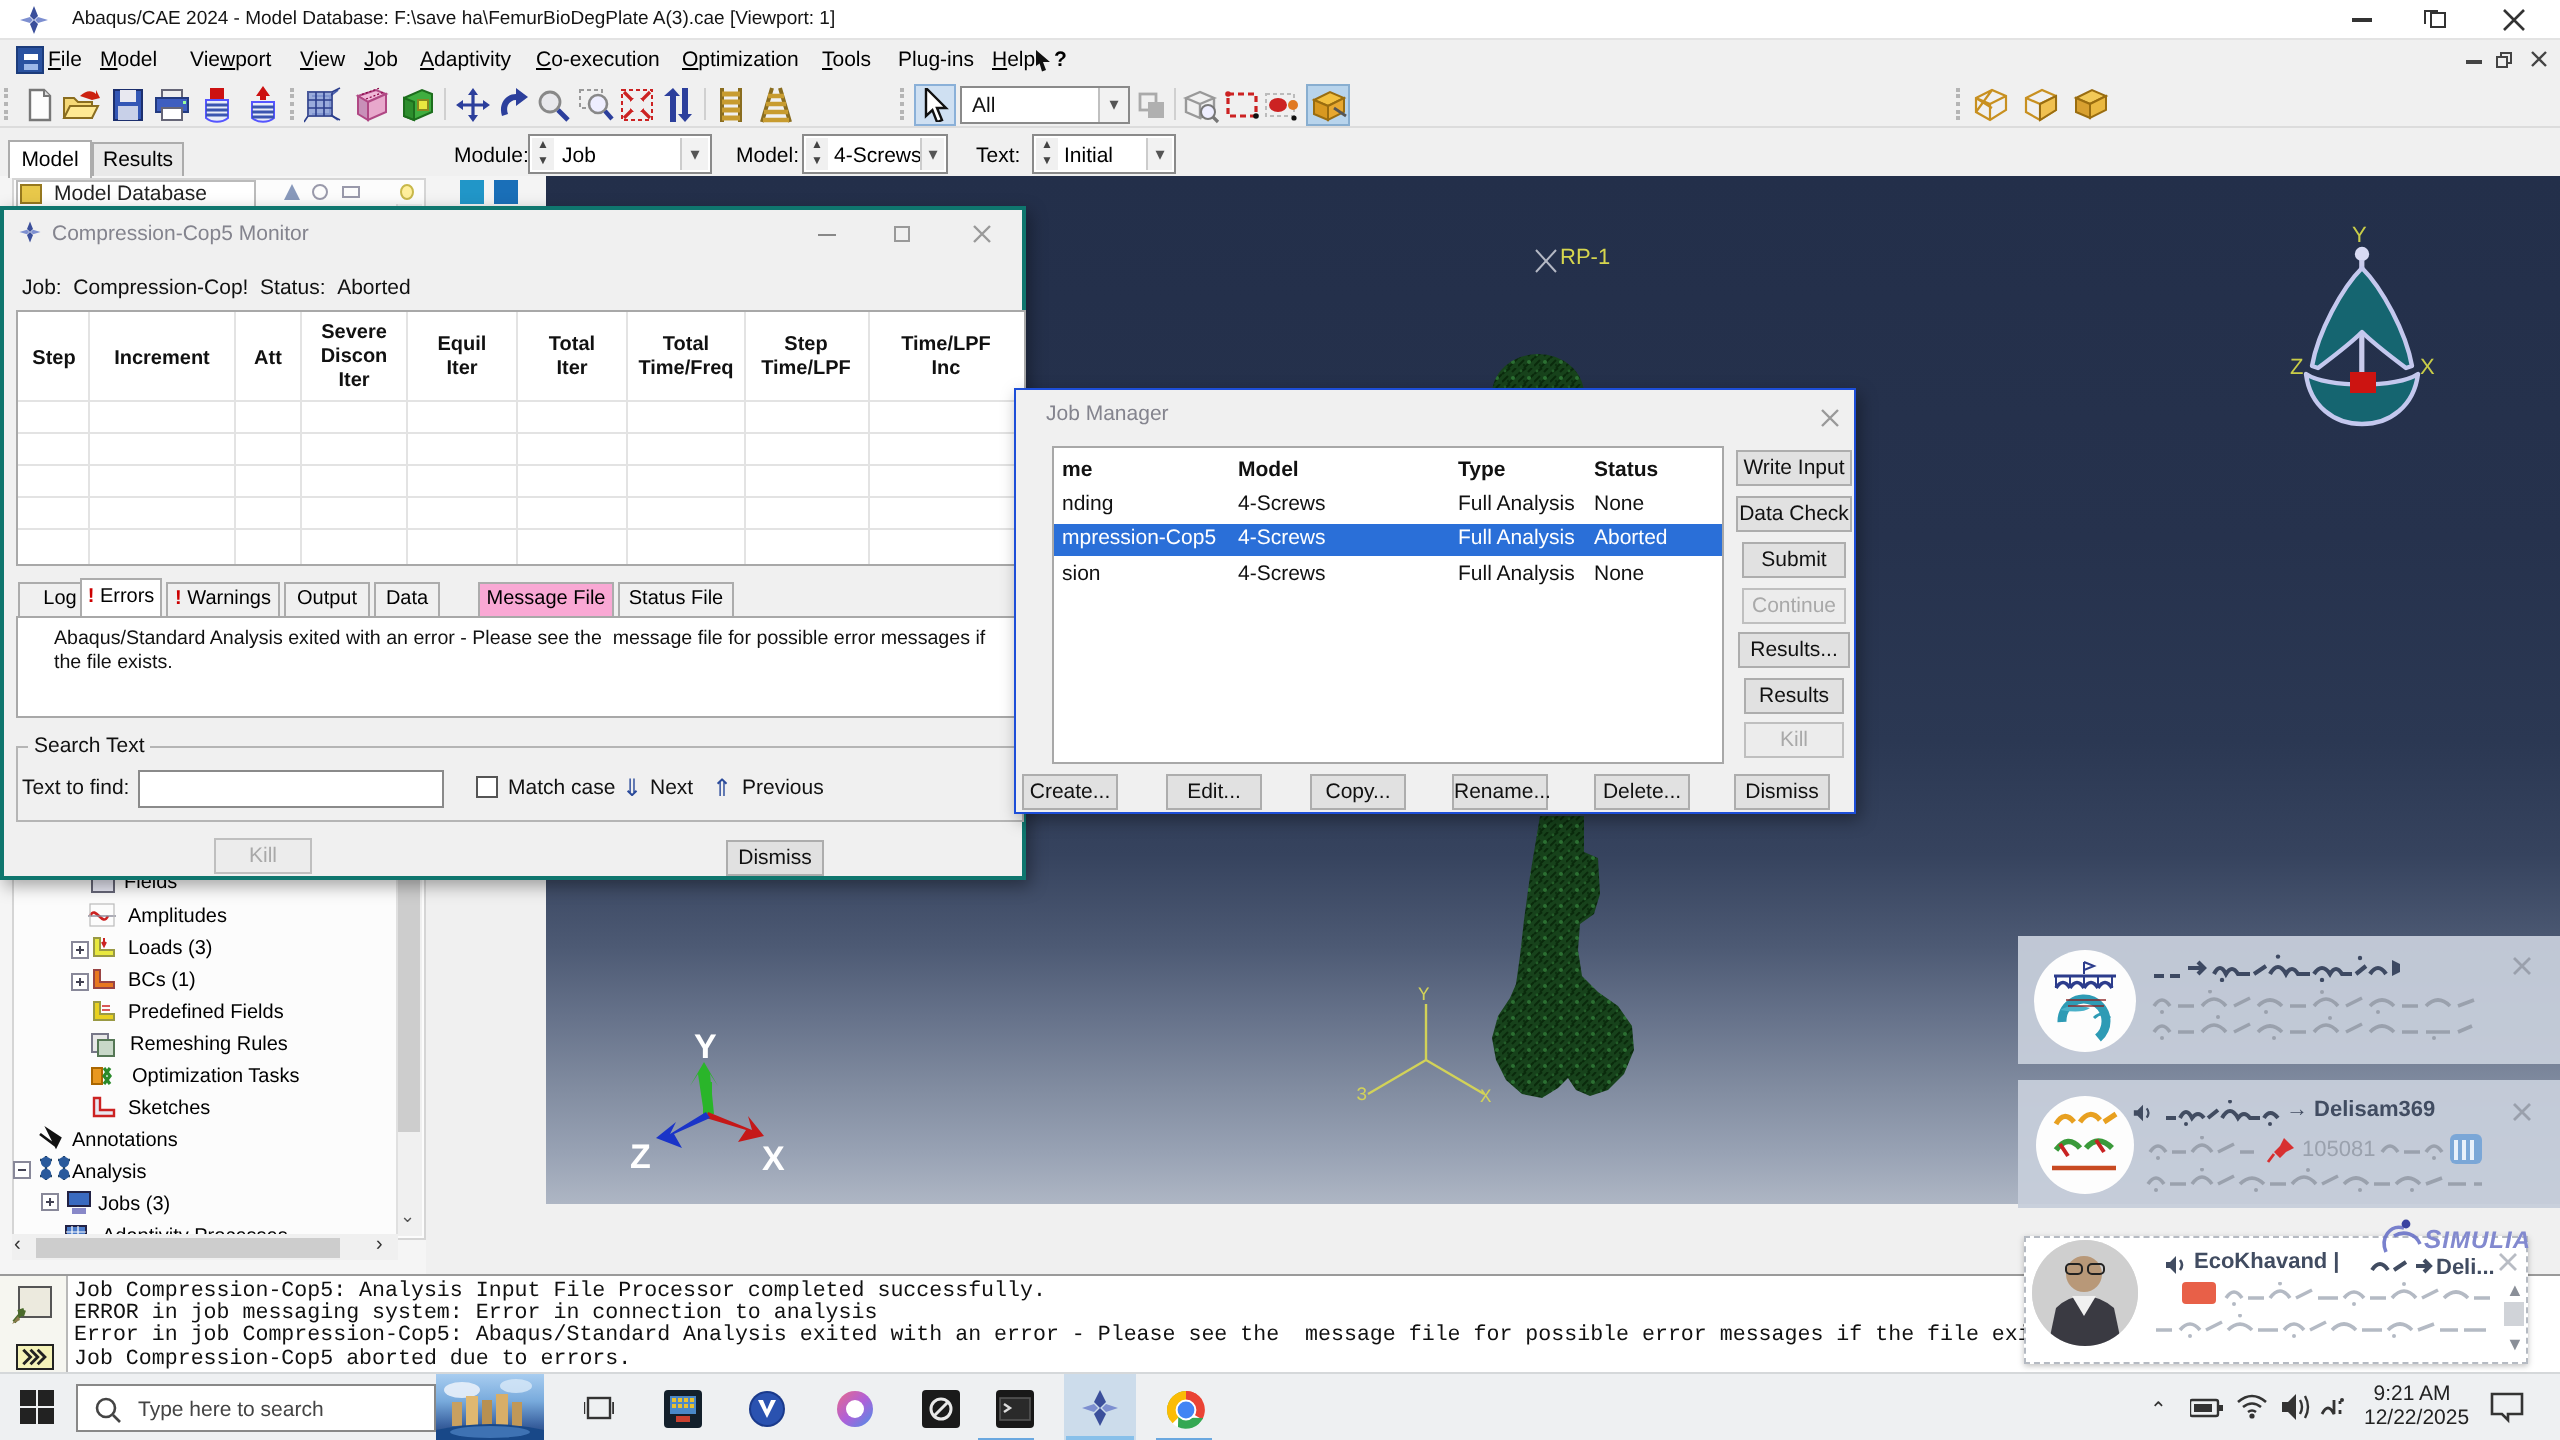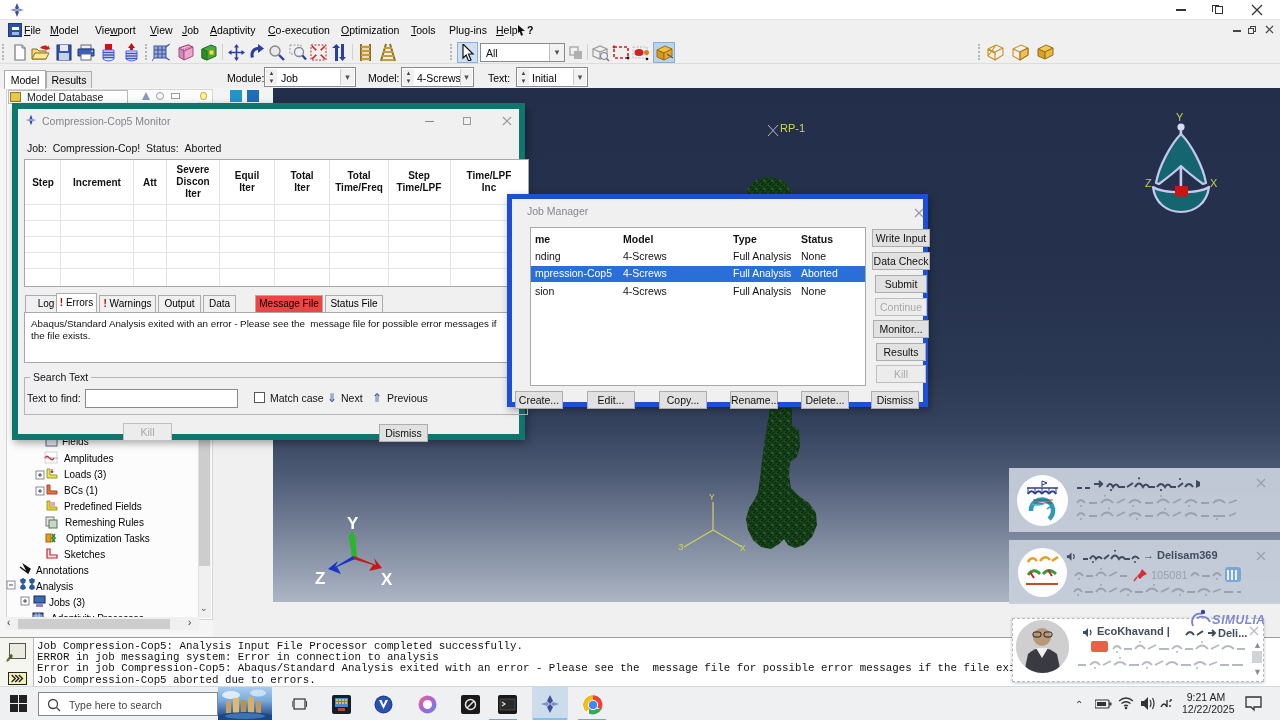--- a/index.html
+++ b/index.html
@@ -11,20 +11,21 @@
 </style></head><body>
 <div id="scr">
 
 <div class="abs" style="left:0;top:0;width:1280px;height:20px;background:#fff;border-bottom:1px solid #e3e3e3">
  <svg class="abs" style="left:9px;top:2px" width="16" height="16" viewBox="0 0 16 16">
         <path d="M8 1 L10 6 L8 8 L6 6 Z" fill="#3b4f9b"></path>
         <path d="M8 15 L10 10 L8 8 L6 10 Z" fill="#3b4f9b"></path>
         <path d="M1 8 L6 6.5 L7.5 8 L6 9.5 Z" fill="#7d8fd0"></path>
         <path d="M15 8 L10 6.5 L8.5 8 L10 9.5 Z" fill="#7d8fd0"></path>
       </svg>
+ <div class="abs" style="left:36px;top:4px;font-size:9.5px;color:#141414">Abaqus/CAE 2024 - Model Database: F:\save ha\FemurBioDegPlate A(3).cae [Viewport: 1]</div>
  <div class="abs" style="left:1176px;top:9px;width:10px;height:1.6px;background:#333"></div>
  <div class="abs" style="left:1215px;top:5px;width:8px;height:8px;border:1.2px solid #333;margin-top:1px"></div>
  <div class="abs" style="left:1212px;top:5px;width:7px;height:7px;border:1.2px solid #333;border-right:none;border-bottom:none"></div>
  <svg class="abs" style="left:1251px;top:4px" width="12" height="12" viewBox="0 0 12 12">
         <path d="M1 1 L11 11 M11 1 L1 11" stroke="#333" stroke-width="1.3"></path>
       </svg>
 </div>
 
 <div class="abs" style="left:0;top:20px;width:1280px;height:20px;background:#f0f0f0;font-size:10.5px;color:#000">
  <div class="abs" style="left:8px;top:3px;width:14px;height:14px;background:#2a52a0;border:1px solid #1c3c7c">
@@ -329,21 +330,21 @@
  </svg>
  <div class="abs" style="left:198px;top:14px;width:13px;height:516px;background:#f0f0f0;border-left:1px solid #e0e0e0"></div>
  <div class="abs" style="left:199px;top:300px;width:11px;height:178px;background:#cdcdcd"></div>
  <div class="abs" style="left:200px;top:515px;font-size:9px;color:#555">⌄</div>
  <div class="abs" style="left:6px;top:529px;width:193px;height:13px;background:#f0f0f0"></div>
  <div class="abs" style="left:18px;top:531px;width:152px;height:10px;background:#cdcdcd"></div>
  <div class="abs" style="left:7px;top:529px;font-size:10px;color:#333">‹</div>
  <div class="abs" style="left:188px;top:529px;font-size:10px;color:#333">›</div>
 </div>
 
-<div class="abs" style="left:12px;top:103px;width:513px;height:337px;background:#f0f0f0;border:6px solid #0f766e;box-shadow:2px 3px 8px rgba(0,0,0,.35);font-size:10.5px">
+<div class="abs" style="left:0;top:103px;width:513px;height:337px;background:#f0f0f0;border:2px solid #0f766e;box-shadow:2px 3px 8px rgba(0,0,0,.35);font-size:10.5px">
  <svg class="abs" style="left:7px;top:5px" width="12" height="12" viewBox="0 0 16 16">
         <path d="M8 1 L10 6 L8 8 L6 6 Z" fill="#3b4f9b"></path>
         <path d="M8 15 L10 10 L8 8 L6 10 Z" fill="#3b4f9b"></path>
         <path d="M1 8 L6 6.5 L7.5 8 L6 9.5 Z" fill="#7d8fd0"></path>
         <path d="M15 8 L10 6.5 L8.5 8 L10 9.5 Z" fill="#7d8fd0"></path>
       </svg>
  <div class="abs" style="left:24px;top:6px;font-size:10.5px;color:#84848e">Compression-Cop5 Monitor</div>
  <div class="abs" style="left:407px;top:12px;width:9px;height:1.4px;background:#888"></div>
  <div class="abs" style="left:445px;top:8px;width:8px;height:8px;border:1.2px solid #999"></div>
  <svg class="abs" style="left:484px;top:7px" width="10" height="10" viewBox="0 0 10 10">
@@ -377,38 +378,38 @@
     <text x="464" y="19">Time/LPF</text>
             <text x="464" y="31">Inc</text>
    </g>
   </svg>
  </div>
  <div class="abs" style="left:7px;top:186px;width:42px;height:17px;border:1px solid #acacac;border-bottom:none;background:#f0f0f0;text-align:center;line-height:16px;font-size:10px">Log</div>
  <div class="abs" style="left:38px;top:184px;width:41px;height:19px;border:1px solid #acacac;border-bottom:none;background:#fff;text-align:center;line-height:17px;z-index:2;font-size:10px"><span style="color:#c00;font-weight:bold">!</span> Errors</div>
  <div class="abs" style="left:81px;top:186px;width:57px;height:17px;border:1px solid #acacac;border-bottom:none;background:#f0f0f0;text-align:center;line-height:16px;font-size:10px"><span style="color:#c00;font-weight:bold">!</span> Warnings</div>
  <div class="abs" style="left:140px;top:186px;width:43px;height:17px;border:1px solid #acacac;border-bottom:none;background:#f0f0f0;text-align:center;line-height:16px;font-size:10px">Output</div>
  <div class="abs" style="left:185px;top:186px;width:33px;height:17px;border:1px solid #acacac;border-bottom:none;background:#f0f0f0;text-align:center;line-height:16px;font-size:10px">Data File</div>
- <div class="abs" style="left:237px;top:186px;width:68px;height:17px;border:1px solid #acacac;border-bottom:none;background:#ef4444;text-align:center;line-height:16px;font-size:10px">Message File</div>
+ <div class="abs" style="left:237px;top:186px;width:68px;height:17px;border:1px solid #acacac;border-bottom:none;background:#f9a8d4;text-align:center;line-height:16px;font-size:10px">Message File</div>
  <div class="abs" style="left:307px;top:186px;width:58px;height:17px;border:1px solid #acacac;border-bottom:none;background:#f0f0f0;text-align:center;line-height:16px;font-size:10px">Status File</div>
- <div class="abs" style="left:6px;top:202.5px;width:505px;height:51px;background:#fff;border:1px solid #a8a8a8;padding:5px 6px;line-height:12.5px;font-size:9.8px;color:#111">Abaqus/Standard Analysis exited with an error - Please see the&nbsp; message file for possible error messages if<br>the file exists.</div>
+ <div class="abs" style="left:6px;top:202.5px;width:505px;height:51px;background:#fff;border:1px solid #a8a8a8;padding:5px 18px;line-height:12.5px;font-size:9.8px;color:#111">Abaqus/Standard Analysis exited with an error - Please see the&nbsp; message file for possible error messages if<br>the file exists.</div>
  <div class="abs" style="left:6px;top:268px;width:504px;height:38px;border:1px solid #b5b5b5"></div>
  <div class="abs" style="left:12px;top:262px;background:#f0f0f0;padding:0 3px;color:#111">Search Text</div>
  <div class="abs" style="left:9px;top:283px;color:#111">Text to find:</div>
  <div class="abs" style="left:67px;top:280px;width:153px;height:19px;background:#fff;border:1px solid #8a8a8a"></div>
  <div class="abs" style="left:236px;top:283px;width:11px;height:11px;background:#fff;border:1px solid #555"></div>
  <div class="abs" style="left:252px;top:283px;color:#111">Match case</div>
  <div class="abs" style="left:309px;top:282px;color:#2a4a9a;font-size:12px">⇓</div>
  <div class="abs" style="left:323px;top:283px;color:#111">Next</div>
  <div class="abs" style="left:354px;top:282px;color:#2a4a9a;font-size:12px">⇑</div>
  <div class="abs" style="left:369px;top:283px;color:#111">Previous</div>
  <div class="btn dis" style="left:105px;top:314px;width:49px;height:18px">Kill</div>
  <div class="btn" style="left:361px;top:315px;width:49px;height:18px">Dismiss</div>
 </div>
 
-<div class="abs" style="left:507px;top:194px;width:421px;height:213px;background:#f0f0f0;border:5px solid #1d4ed8;box-shadow:2px 3px 8px rgba(0,0,0,.35);font-size:10.5px">
+<div class="abs" style="left:507px;top:194px;width:421px;height:213px;background:#f0f0f0;border:1px solid #1d4ed8;box-shadow:2px 3px 8px rgba(0,0,0,.35);font-size:10.5px">
  <div class="abs" style="left:15px;top:6px;font-size:10.5px;color:#84848e">Job Manager</div>
  <svg class="abs" style="left:402px;top:9px" width="10" height="10" viewBox="0 0 10 10">
         <path d="M1 1 L9 9 M9 1 L1 9" stroke="#999" stroke-width="1.2"></path>
       </svg>
  <div class="abs" style="left:18px;top:28px;width:336px;height:159px;background:#fff;border:1px solid #a8a8a8">
   <div class="abs" style="left:4px;top:5px;font-weight:bold;color:#111">me</div>
   <div class="abs" style="left:92px;top:5px;font-weight:bold;color:#111">Model</div>
   <div class="abs" style="left:202px;top:5px;font-weight:bold;color:#111">Type</div>
   <div class="abs" style="left:270px;top:5px;font-weight:bold;color:#111">Status</div>
   <div class="abs" style="left:4px;top:22px;color:#111">nding</div>
@@ -423,21 +424,21 @@
   </div>
   <div class="abs" style="left:4px;top:57px;color:#111">sion</div>
   <div class="abs" style="left:92px;top:57px;color:#111">4-Screws</div>
   <div class="abs" style="left:202px;top:57px;color:#111">Full Analysis</div>
   <div class="abs" style="left:270px;top:57px;color:#111">None</div>
  </div>
  <div class="btn" style="left:360px;top:30px;width:58px;height:18px">Write Input</div>
  <div class="btn" style="left:360px;top:53px;width:58px;height:18px">Data Check</div>
  <div class="btn" style="left:363px;top:76px;width:52px;height:18px">Submit</div>
  <div class="btn dis" style="left:363px;top:99px;width:52px;height:18px">Continue</div>
- <div class="btn" style="left:361px;top:121px;width:56px;height:18px">Monitor...</div>
+ <div class="btn" style="left:361px;top:121px;width:56px;height:18px">Results...</div>
  <div class="btn" style="left:364px;top:144px;width:50px;height:18px">Results</div>
  <div class="btn dis" style="left:364px;top:166px;width:50px;height:18px">Kill</div>
  <div class="btn" style="left:3px;top:192px;width:48px;height:18px">Create...</div>
  <div class="btn" style="left:75px;top:192px;width:48px;height:18px">Edit...</div>
  <div class="btn" style="left:147px;top:192px;width:48px;height:18px">Copy...</div>
  <div class="btn" style="left:218px;top:192px;width:48px;height:18px">Rename...</div>
  <div class="btn" style="left:289px;top:192px;width:48px;height:18px">Delete...</div>
  <div class="btn" style="left:359px;top:192px;width:48px;height:18px">Dismiss</div>
 </div>
 

